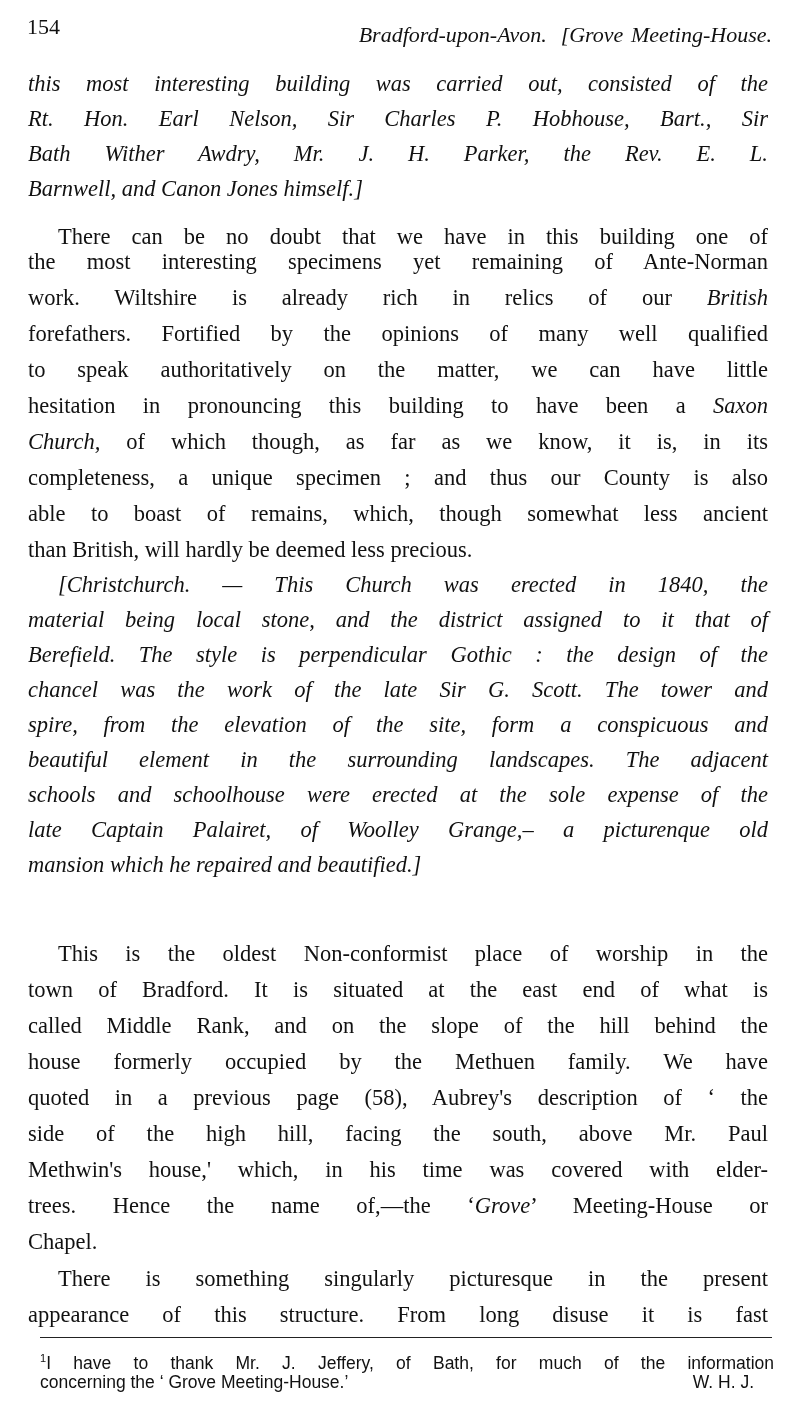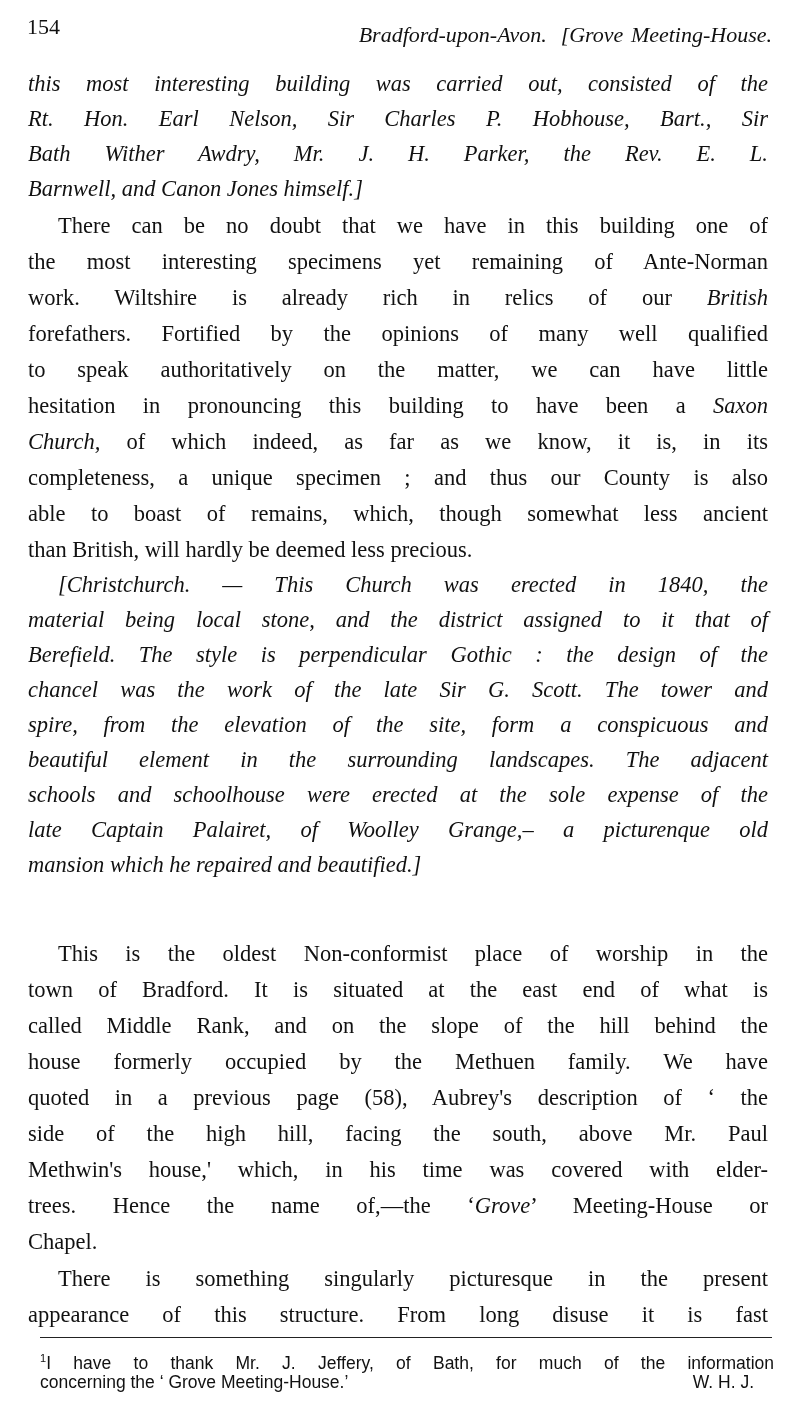--- a/index.html
+++ b/index.html
@@ -54,27 +54,27 @@
   </div>
 
   <div>
     <div class="line it" style="top:67px">this most interesting building was carried out, consisted of the</div>
     <div class="line it" style="top:102px">Rt. Hon. Earl Nelson, Sir Charles P. Hobhouse, Bart., Sir</div>
     <div class="line it" style="top:137px">Bath Wither Awdry, Mr. J. H. Parker, the Rev. E. L.</div>
     <div class="line it last" style="top:172px">Barnwell, and Canon Jones himself.]</div>
   </div>
 
   <div>
-    <div class="line indent" style="top:209px">There can be no doubt that we have in this building one of</div>
+    <div class="line indent" style="top:220px">There can be no doubt that we have in this building one of</div>
     <div class="line" style="top:245px">the most interesting specimens yet remaining of Ante-Norman</div>
     <div class="line" style="top:281px"><span>work.   Wiltshire is already rich in relics of our</span> <span class="it">British</span></div>
     <div class="line" style="top:317px">forefathers.  Fortified by the opinions of many well qualified</div>
     <div class="line" style="top:353px">to speak authoritatively on the matter, we can have little</div>
     <div class="line" style="top:389px"><span>hesitation in pronouncing this building to have been a</span> <span class="it">Saxon</span></div>
-    <div class="line" style="top:425px"><span class="it">Church,</span> <span>of which indeed, as far as we know, it is, in its</span></div>
+    <div class="line" style="top:425px"><span class="it">Church,</span> <span>of which though, as far as we know, it is, in its</span></div>
     <div class="line" style="top:461px">completeness, a unique specimen ; and thus our County is also</div>
     <div class="line" style="top:497px">able to boast of remains, which, though somewhat less ancient</div>
     <div class="line last" style="top:533px">than British, will hardly be deemed less precious.</div>
   </div>
 
   <div>
     <div class="line it indent" style="top:568px">[Christchurch. — This Church was erected in 1840, the</div>
     <div class="line it" style="top:603px">material being local stone, and the district assigned to it that of</div>
     <div class="line it" style="top:638px">Berefield.  The style is perpendicular Gothic : the design of the</div>
     <div class="line it" style="top:673px">chancel was the work of the late Sir G. Scott.  The tower and</div>

